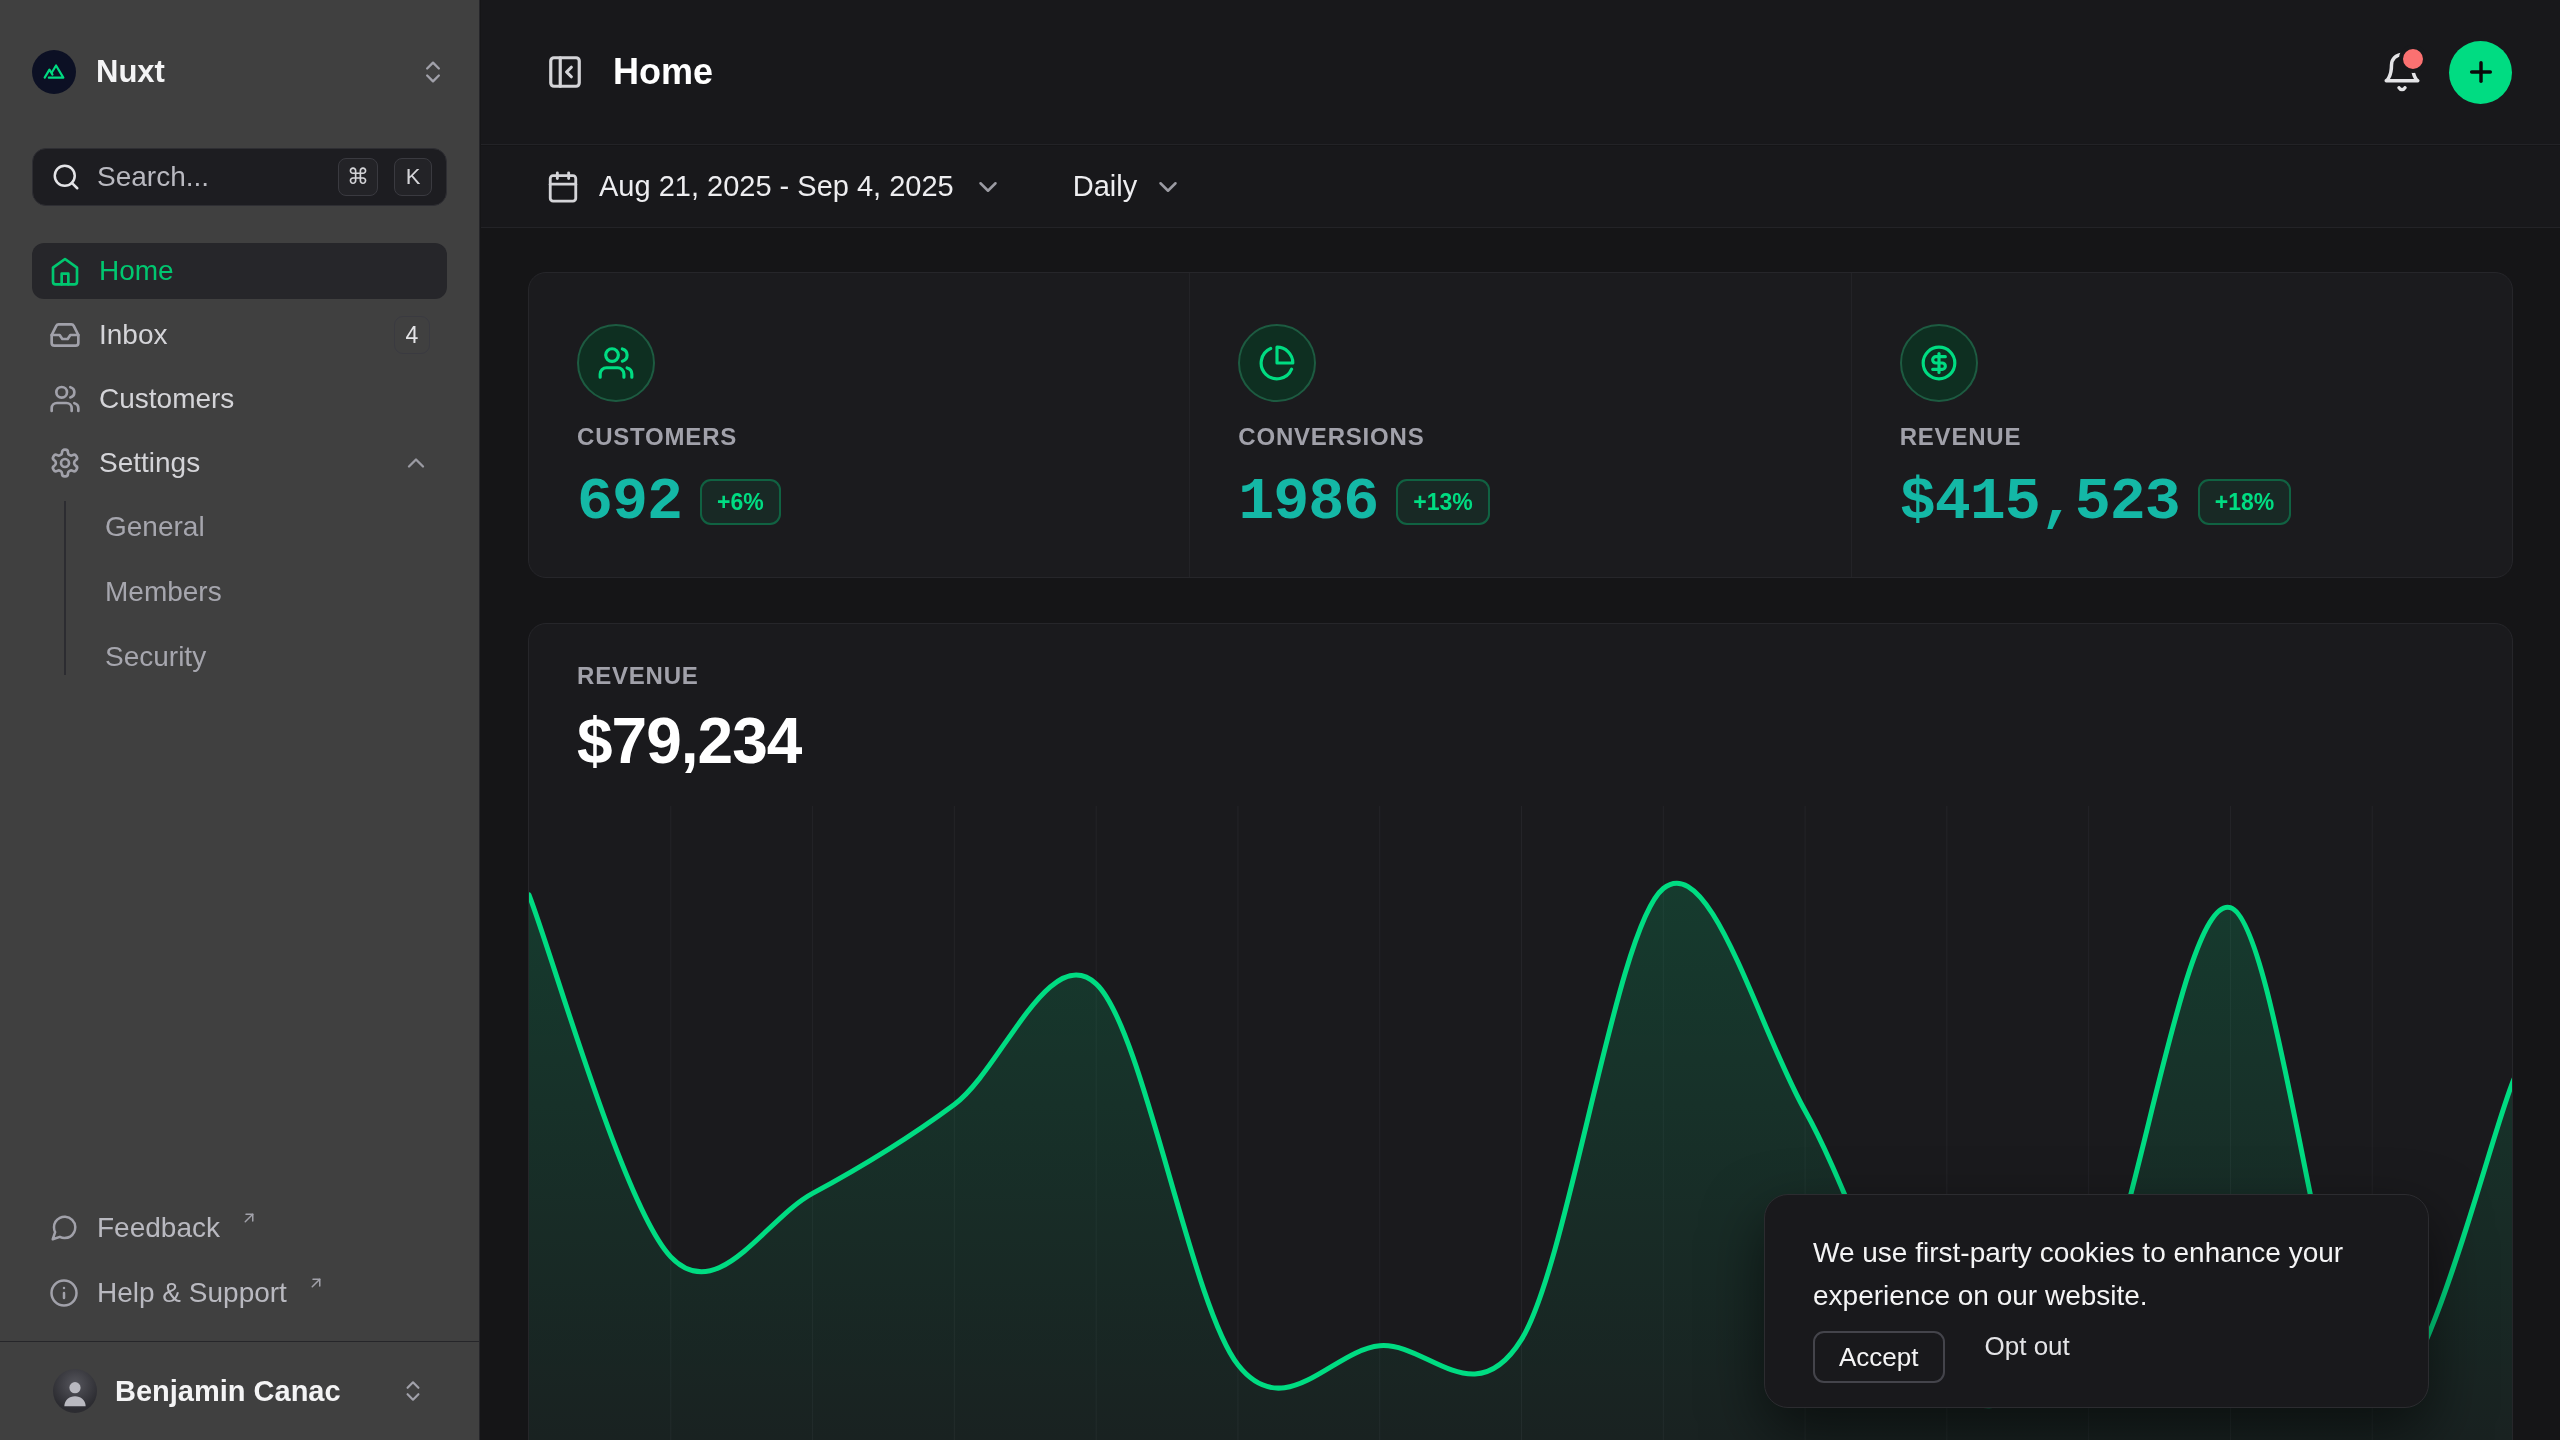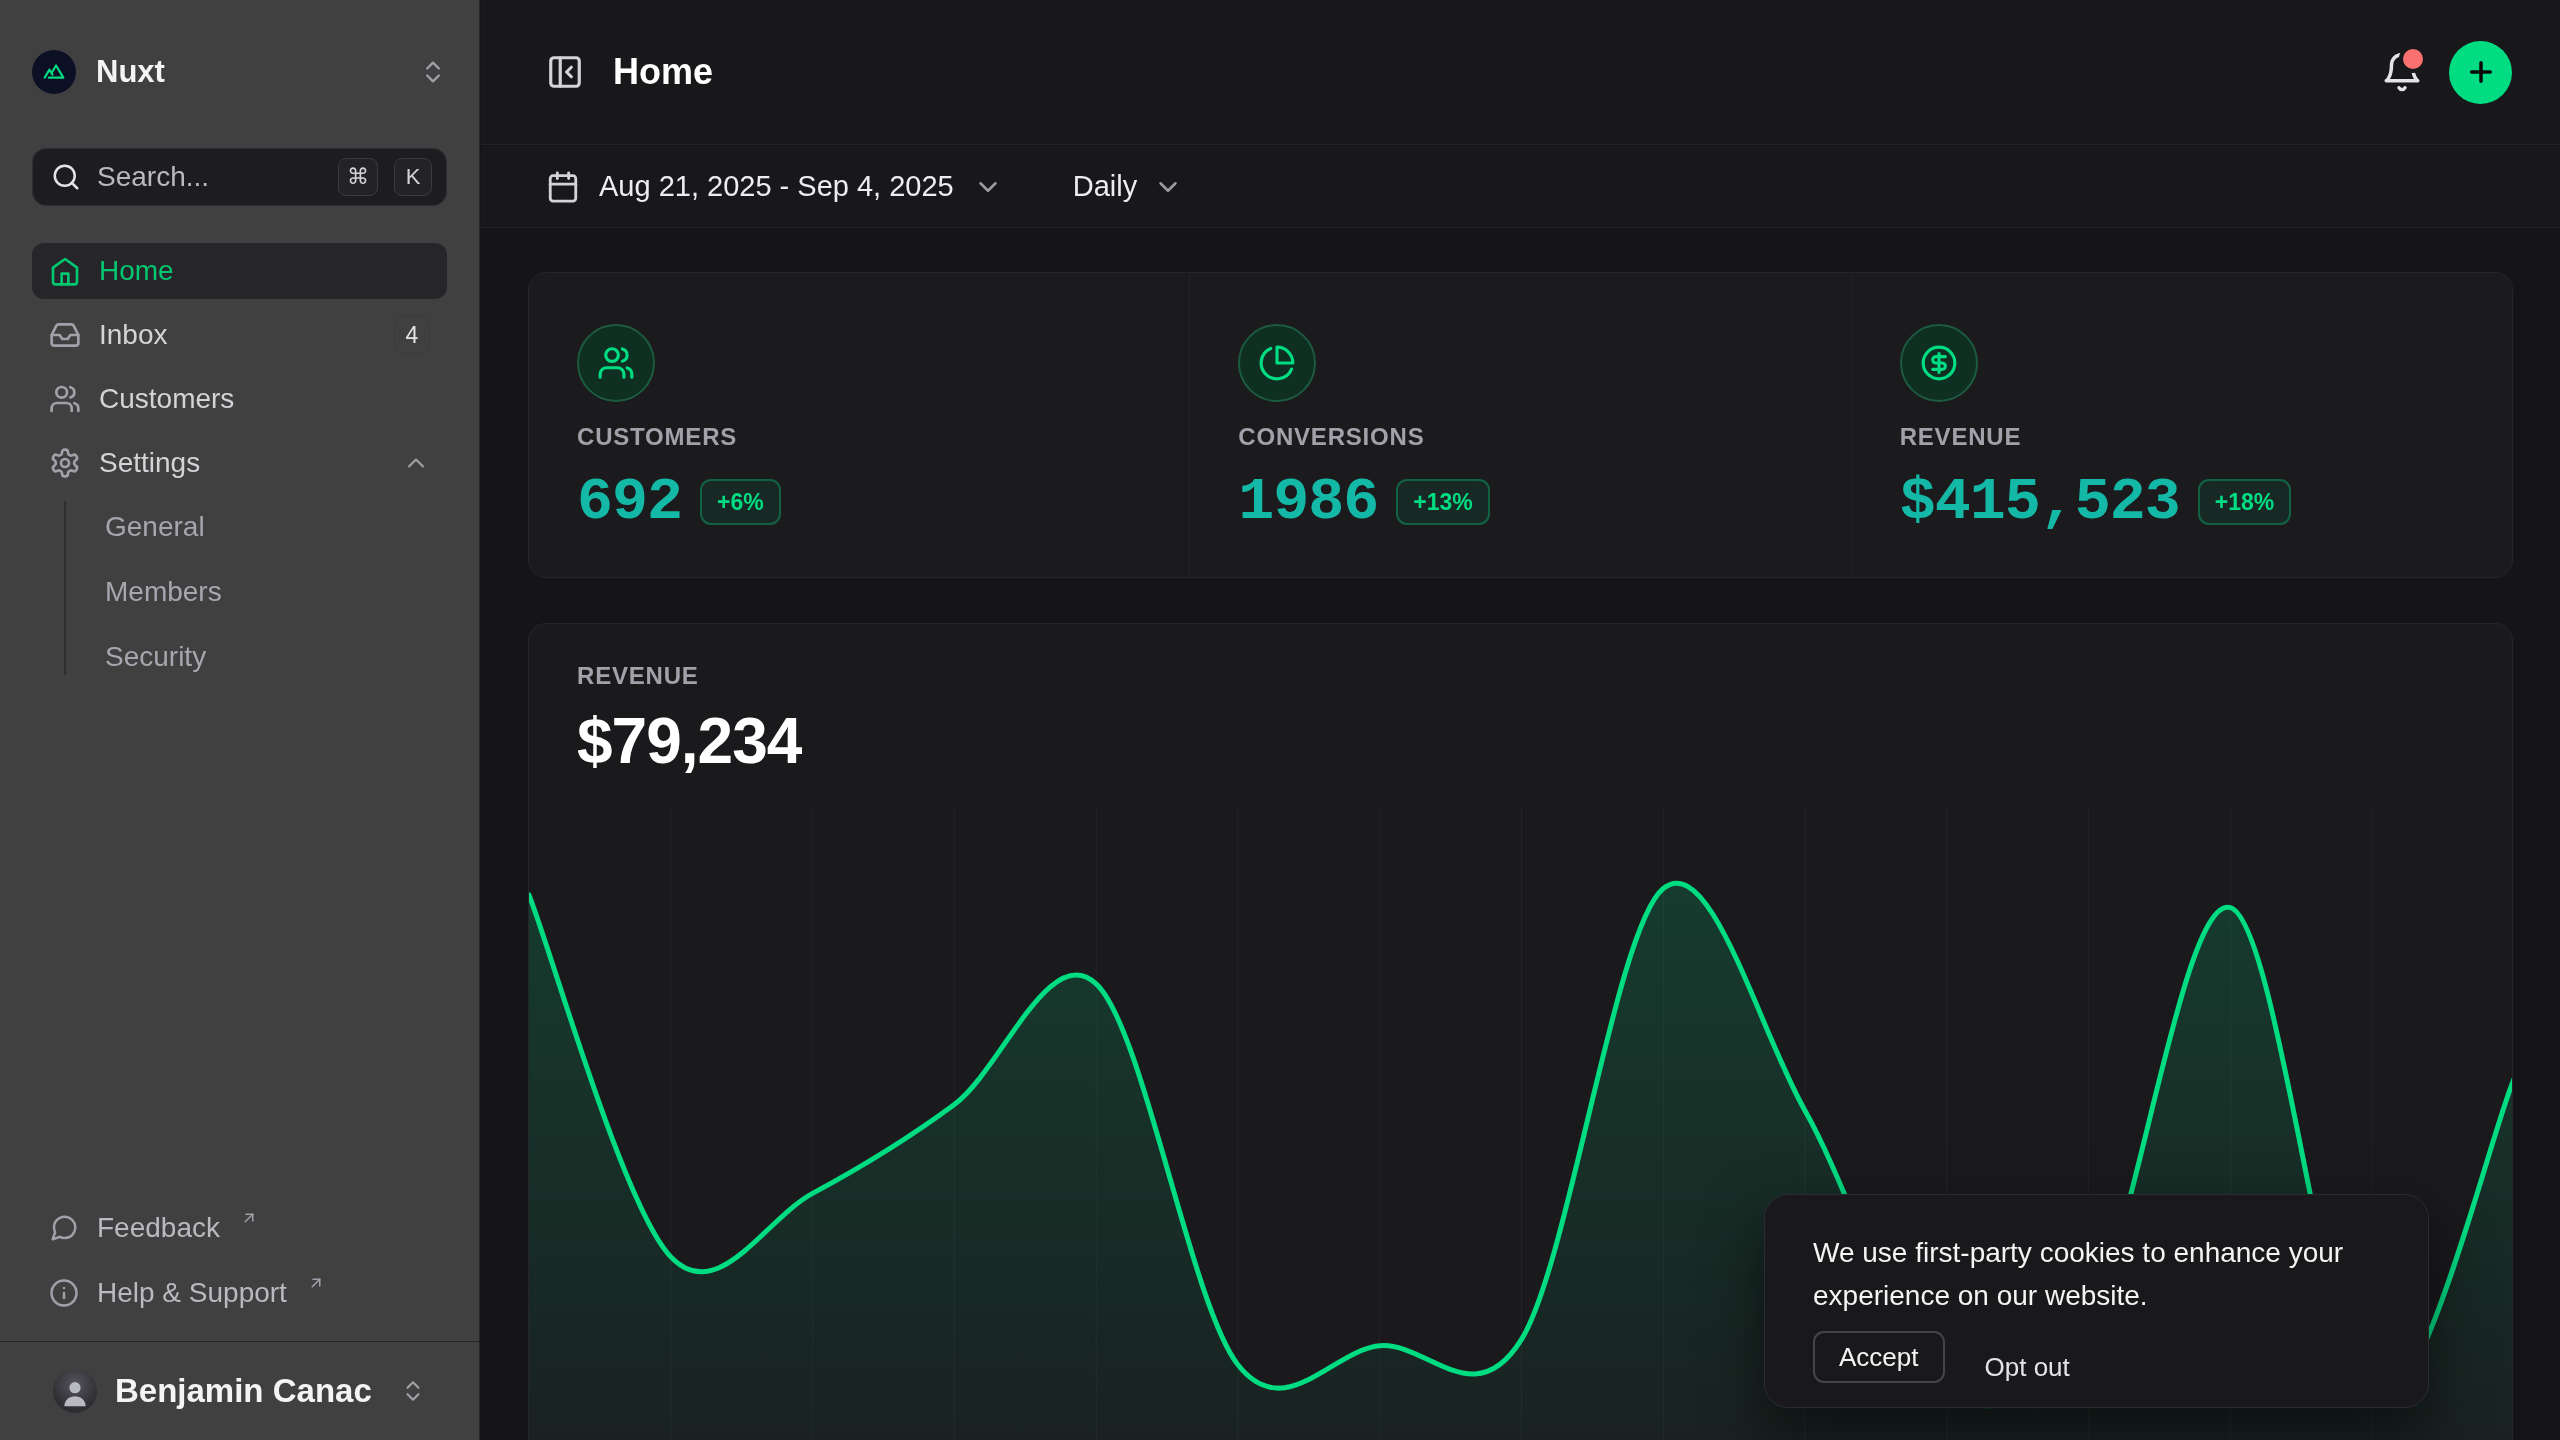--- a/index.html
+++ b/index.html
@@ -41,21 +41,21 @@
   .side-link { position:absolute; left:32px; right:32px; height:56px; display:flex;
     align-items:center; gap:18px; padding:0 17px; color:#b9b9c0; font-size:28px; font-weight:500;
     cursor:pointer; border-radius:12px; }
   .ext { color:#a1a1aa; margin-left:2px; transform:translateY(-10px); }
   .side-divider { position:absolute; top:1341px; left:0; right:0; height:1px; background:#26262a; }
   .user-row { position:absolute; top:1353px; left:36px; right:36px; height:76px;
     display:flex; align-items:center; gap:18px; padding:0 17px; border-radius:12px; cursor:pointer; }
   .avatar { width:44px; height:44px; border-radius:50%; overflow:hidden; flex:none;
     background:radial-gradient(circle at 50% 35%, #55555c 0%, #2c2c31 70%); position:relative; }
   .avatar svg { position:absolute; left:6px; top:8px; }
-  .user-name { flex:1; font-size:33px; font-weight:600; color:#f4f4f5; }
+  .user-name { flex:1; font-size:29px; font-weight:600; color:#f4f4f5; }
 
   
   #header { position:absolute; left:481px; top:0; right:0; height:145px;
     background:#18181b; border-bottom:1px solid #232327;
     display:flex; align-items:center; padding:0 48px; }
   .collapse-btn { color:#d4d4d8; cursor:pointer; margin-left:17px; }
   #page-title { font-size:36px; font-weight:700; margin-left:29px; color:#fff; }
   .header-spacer { flex:1; }
   .bell-wrap { position:relative; color:#e4e4e7; cursor:pointer; margin-right:26px; }
   .bell-dot { position:absolute; right:-4px; top:-6px; width:20px; height:20px; border-radius:50%;
@@ -93,21 +93,21 @@
     color:#a1a1aa; font-weight:600; }
   .rev-value { position:absolute; left:48px; top:80px; font-size:64px; font-weight:700;
     color:#fff; letter-spacing:-1px; }
   #rev-chart { position:absolute; left:0; top:182px; width:1985px; height:635px; stroke:none; }
 
   
   #cookie { position:absolute; left:1764px; top:1194px; width:665px; height:214px;
     background:#19191c; border:1px solid #2c2c30; border-radius:24px;
     box-shadow:0 24px 60px rgba(0,0,0,0.55); padding:36px 48px; z-index:10; }
   #cookie p { width:640px; font-size:28px; line-height:1.55; color:#f4f4f5; }
-  .cookie-actions { position:absolute; left:48px; top:136px; display:flex; align-items:flex-end; gap:40px; }
+  .cookie-actions { position:absolute; left:48px; top:136px; display:flex; align-items:flex-start; gap:40px; }
   .accept-btn { height:52px; padding:0 24px; border-radius:11px; background:transparent;
     border:2px solid #44444b; color:#f4f4f5; font-size:26px; font-weight:500;
     font-family:"Liberation Sans",sans-serif; cursor:pointer; display:flex; align-items:center; }
   .optout-btn { background:none; border:none; color:#e4e4e7; font-size:26px; font-weight:500;
     font-family:"Liberation Sans",sans-serif; cursor:pointer; }
 </style>
 </head>
 <body>
 
 <aside id="sidebar">

